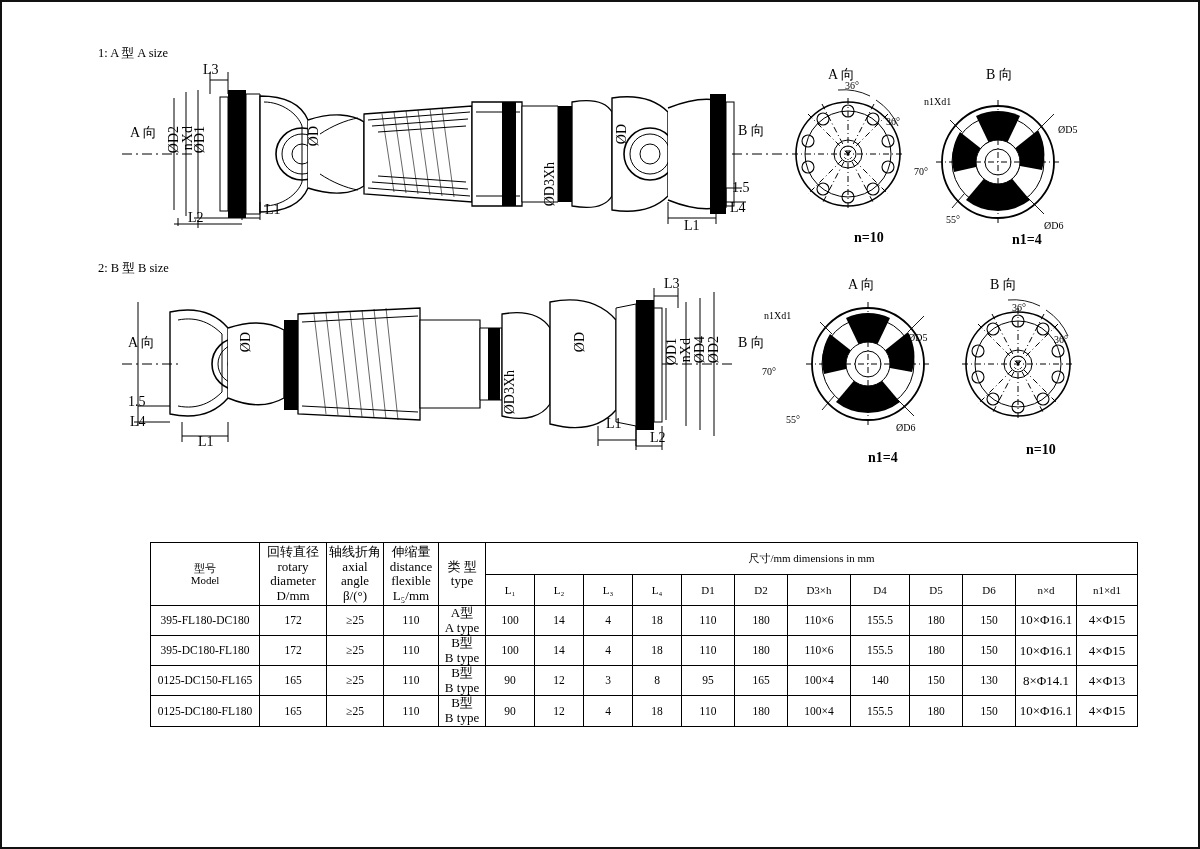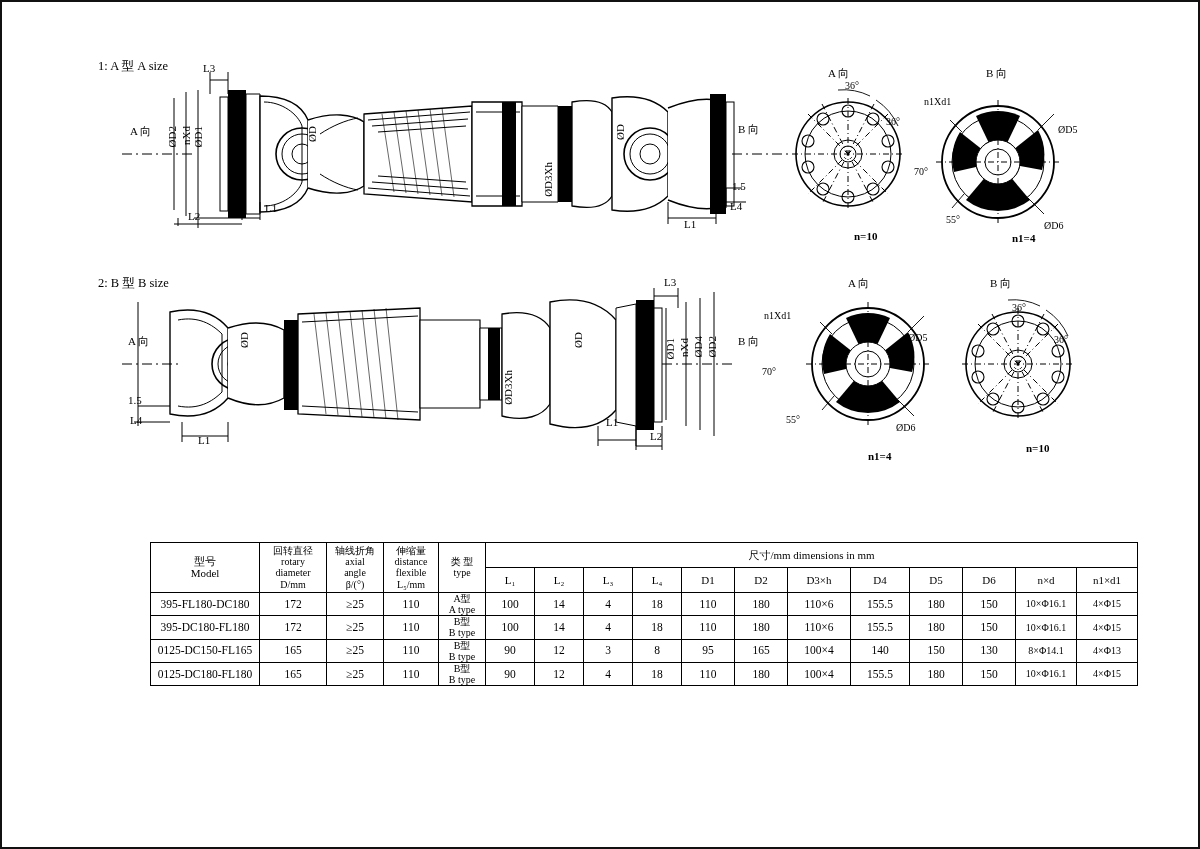--- a/index.html
+++ b/index.html
@@ -1,38 +1,38 @@
 <!DOCTYPE html>
 <html><head>
 <meta charset="utf-8">
 <style>
   html,body{margin:0;padding:0;background:#9a9a9a;}
   body{font-family:"Liberation Serif",serif;}
   .page{position:relative;width:1200px;height:849px;background:#fff;border:2px solid #111;box-sizing:border-box;overflow:hidden;}
   .lbl{position:absolute;font-family:"Liberation Serif",serif;color:#000;white-space:nowrap;}
   .b{font-weight:bold;margin-left:28px;}
   .sec-title{font-size:12.5px;}
-  .dim{font-size:11px;}
+  .dim{font-size:14px;}
   .small{font-size:10px;}
   .vert{writing-mode:vertical-rl;transform:rotate(180deg);}
   
   table.spec{position:absolute;left:148px;top:540px;border-collapse:collapse;font-size:11.5px;text-align:center;}
   table.spec td,table.spec th{border:1px solid #000;padding:0;font-weight:normal;line-height:1.12;}
   table.spec .hdr{font-size:11px;padding:2px 2px;}
   table.spec .cellpad{padding:1px 2px;}
-  .tiny{font-size:10px;}
+  .tiny{font-size:13px;}
   svg{position:absolute;left:0;top:0;overflow:visible;}
 </style>
 </head>
 <body>
 
 <div class="page">
 
-  <div class="lbl sec-title" style="left:96px;top:56px;">1: A 型 A size</div>
-  <div class="lbl sec-title" style="left:96px;top:273px;">2: B 型 B size</div>
+  <div class="lbl sec-title" style="left:96px;top:43px;">1: A 型 A size</div>
+  <div class="lbl sec-title" style="left:96px;top:258px;">2: B 型 B size</div>
 
   <svg width="1200" height="849">
     <g stroke="#000" fill="none" stroke-width="1">
 
       <rect x="226" y="88" width="18" height="128" fill="#000" stroke="none"></rect>
       <rect x="218" y="95" width="8" height="114" fill="#fff" stroke="#000"></rect>
       <path d="M244 92 L258 92 L258 212 L244 212 Z" fill="#fff"></path>
 
       <path d="M258 94 C286 94 300 104 306 118 L306 186 C300 200 286 210 258 210 Z" fill="#fff" stroke="#000" stroke-width="1.4"></path>
       <path d="M262 100 C280 100 296 112 300 124 L300 180 C296 192 280 204 262 204" fill="none" stroke="#000"></path>

